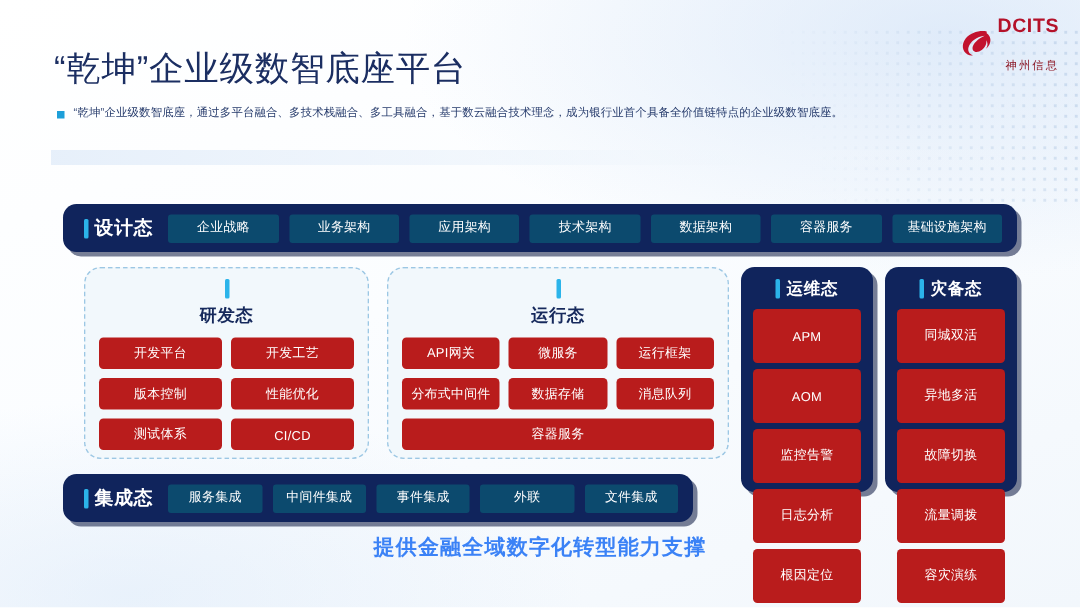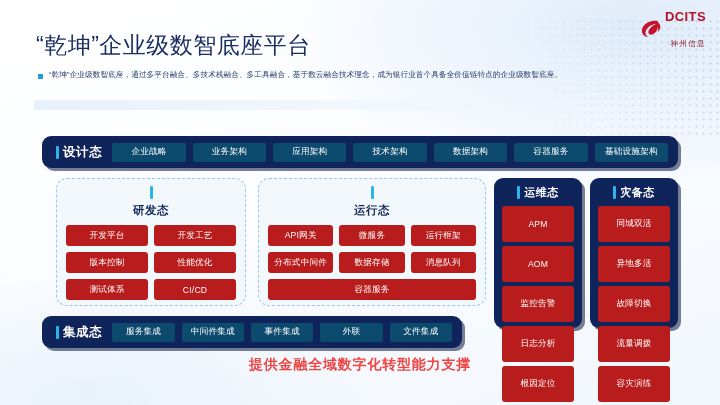--- a/index.html
+++ b/index.html
@@ -226,21 +226,21 @@
   }
   .dark-list { display: flex; flex-direction: column; gap: 4px; }
   .dark-list .tile { width: 100%; height: 36px; }
 
   #footer-tagline {
     position: absolute;
     left: 0; right: 0; top: 356px;
     text-align: center;
     font-size: 14px;
     font-weight: bold;
-    color: #ef4444;
+    color: #3b82f6;
     letter-spacing: 0.8px;
   }
 </style>
 </head>
 <body>
 
 <div id="bg-wash"></div>
 <div id="bg-dots"></div>
 <div id="bg-band"></div>
 

